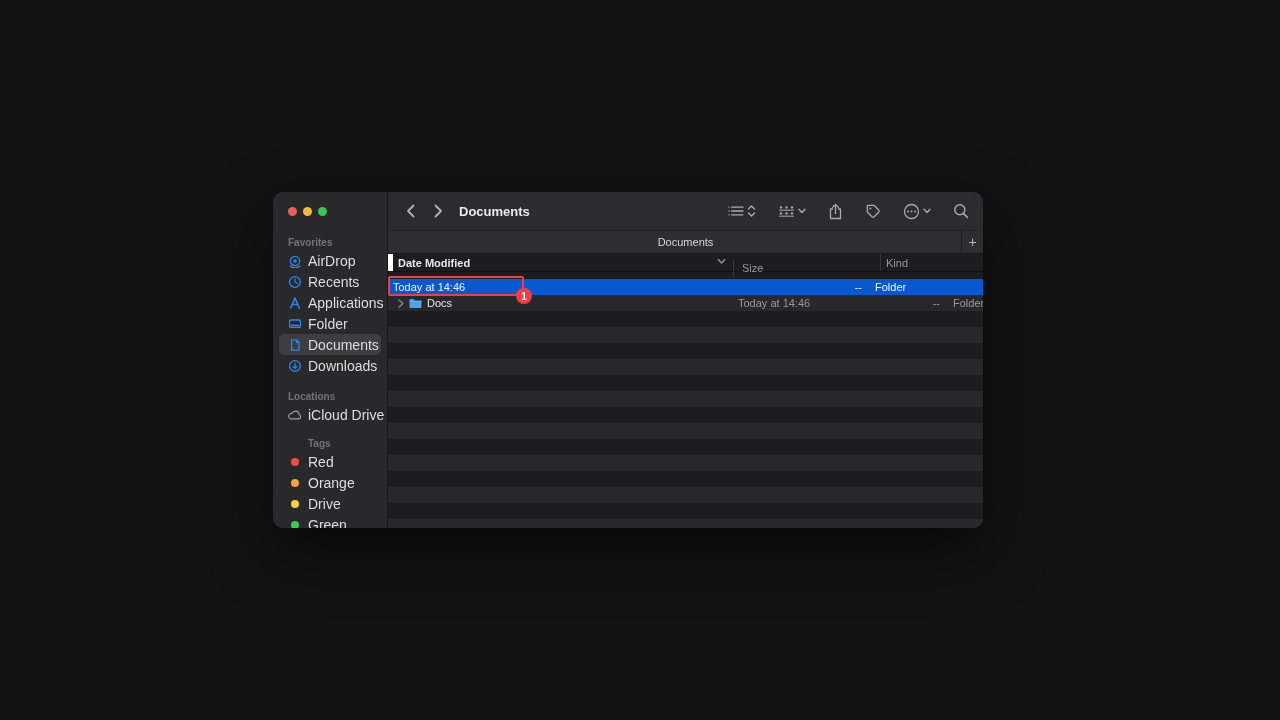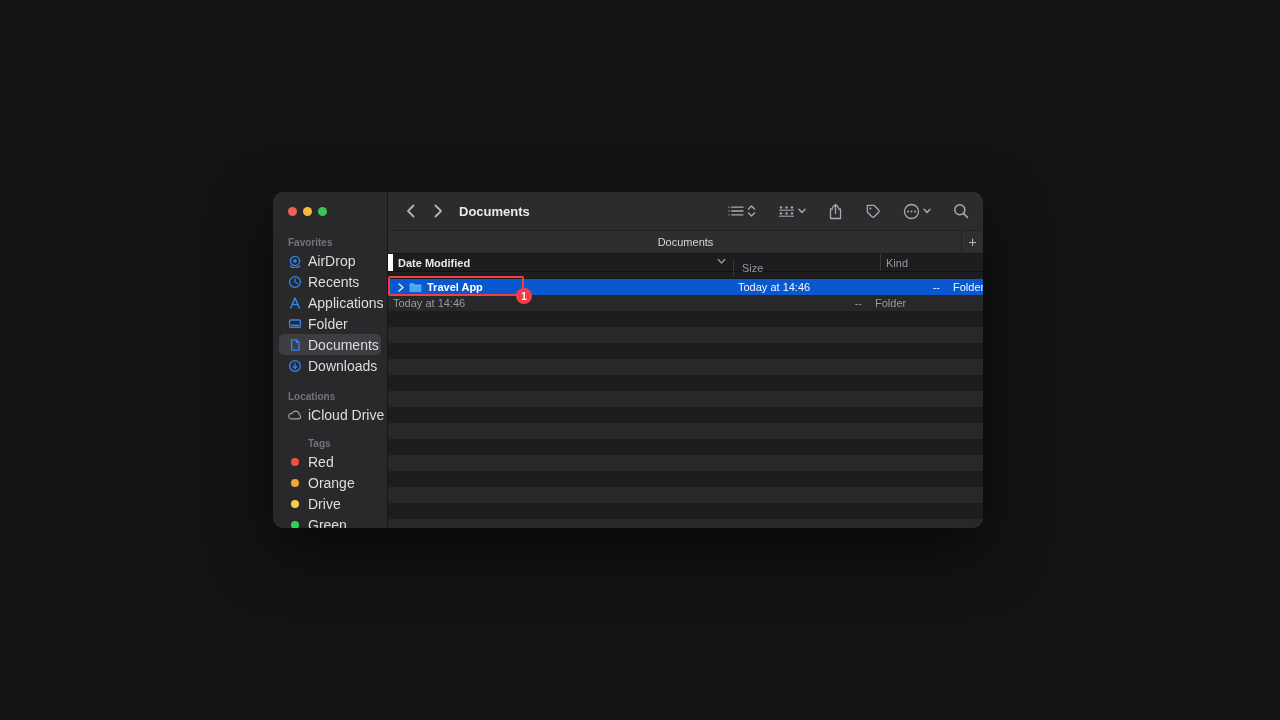--- a/index.html
+++ b/index.html
@@ -332,45 +332,45 @@
             </svg>
         </span>
       </div>
       <div class="hcell h-size">Size</div>
       <div class="hcell h-kind">Kind</div>
     </div>
 
     <div class="rows">
 
       <div class="frow selected grid-cols">
+        <div class="cell date-cell">Today at 14:46</div>
+        <div class="cell size-cell">--</div>
+        <div class="cell kind-cell">Folder</div>
+      </div>
+
+      <div class="frow alt grid-cols">
         <div class="cell name-cell">
           <span>
             <svg width="6" height="9" viewBox="0 0 6 9">
-                <path d="M1 1 L5 4.5 L1 8" fill="none" stroke="#dfe8ff" stroke-width="1.5" stroke-linecap="round" stroke-linejoin="round"></path>
+                <path d="M1 1 L5 4.5 L1 8" fill="none" stroke="#87878b" stroke-width="1.5" stroke-linecap="round" stroke-linejoin="round"></path>
               </svg>
           </span>
           <span>
             <svg width="13" height="11" viewBox="0 0 13 11">
                 <path d="M0.5 2 a1 1 0 0 1 1 -1 h3.2 l1.3 1.4 h5.5 a1 1 0 0 1 1 1 v5.6 a1 1 0 0 1 -1 1 h-10 a1 1 0 0 1 -1 -1 z" fill="#4aa3ee"></path>
                 <path d="M0.5 3.4 h12" stroke="#63b3f4" stroke-width="0.8"></path>
               </svg>
           </span>
-          <span class="fname">Travel App</span>
+          <span class="fname">Docs</span>
         </div>
         <div class="cell date-cell">Today at 14:46</div>
         <div class="cell size-cell">--</div>
         <div class="cell kind-cell">Folder</div>
       </div>
 
-      <div class="frow alt grid-cols">
-        <div class="cell date-cell">Today at 14:46</div>
-        <div class="cell size-cell">--</div>
-        <div class="cell kind-cell">Folder</div>
-      </div>
-
       <div class="rows-bg"></div>
     </div>
   </div>
 
   <div class="ann-rect"></div>
   <div class="ann-badge">1</div>
 
 </div>
 
 </body></html>

